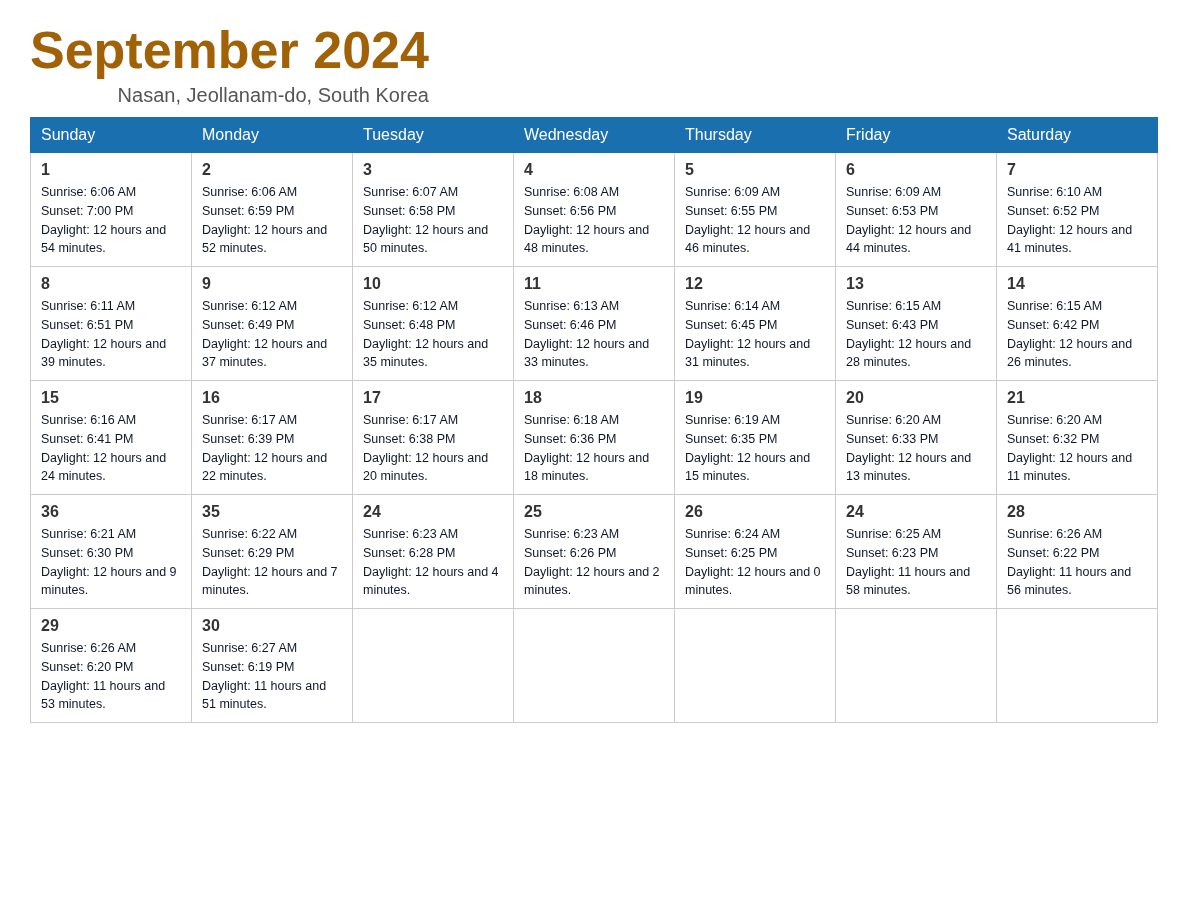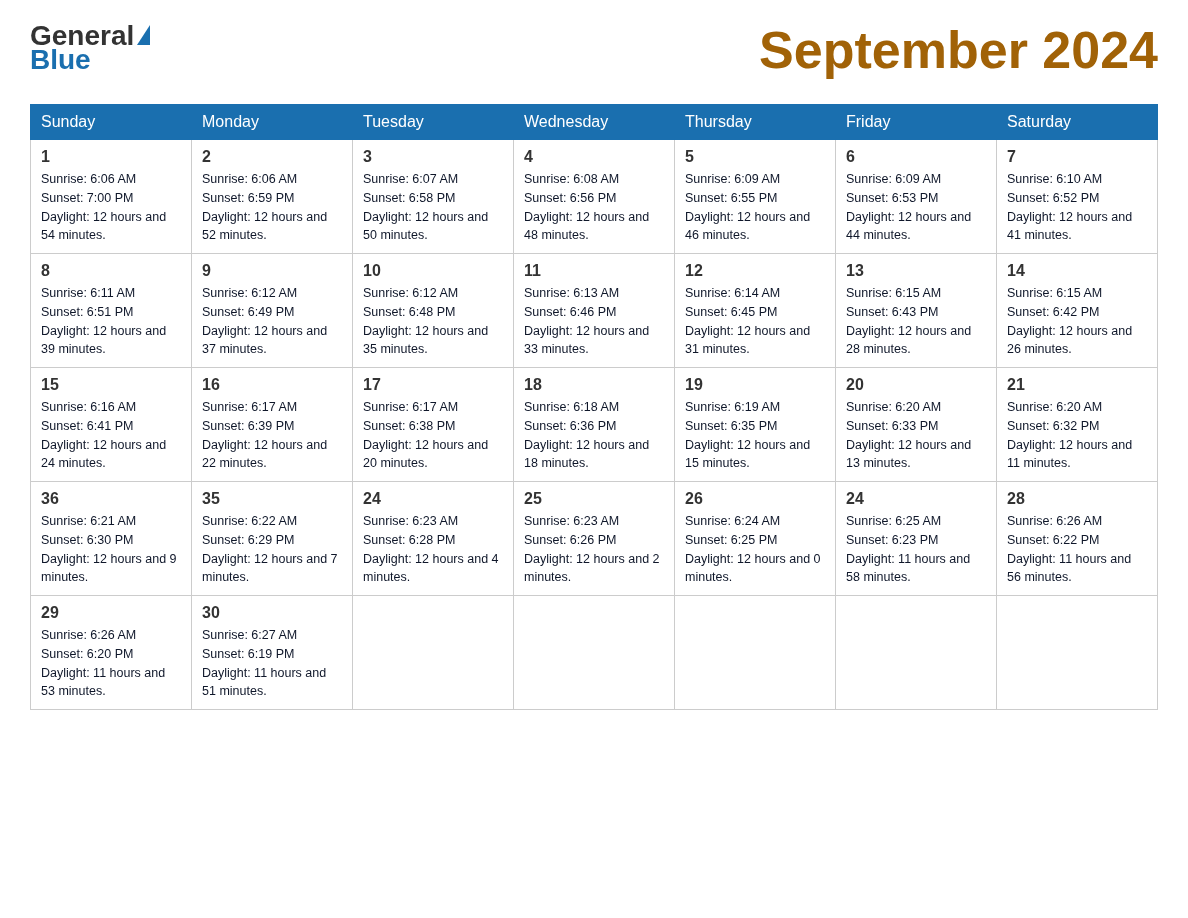--- a/index.html
+++ b/index.html
@@ -40,21 +40,21 @@
       color: #a16207;
     }
     .calendar-subtitle {
       font-size: 20px;
       color: #555;
       margin-top: 4px;
     }
     .calendar-table {
       width: 100%;
       border-collapse: collapse;
-      margin-top: 24px;
+      margin-top: 10px;
       border-radius: 19px;
     }
     .calendar-table th {
       background-color: #1a6faf;
       color: #fff;
       padding: 8px 10px;
       text-align: left;
       font-size: 16px;
       font-weight: normal;
       border: 1px solid #1a6faf;
@@ -84,29 +84,23 @@
       border-top: 2px solid #1a6faf;
     }
     tr td + td {
       border-top: 2px solid #1a6faf;
     }
   </style>
 </head>
 <body>
 
 <div class="header-row">
-  <div class="logo">
-    <div style="display:flex; align-items:center;">
-      <span class="logo-text-general">General</span>
-      <span style="display:inline-block; width:0; height:0; border-left:13px solid transparent; border-bottom:20px solid #1a6faf; margin-left:3px; margin-bottom:2px;"></span>
-    </div>
-    <span class="logo-text-blue">Blue</span>
-  </div>
   <div class="title-block">
     <div class="calendar-title">September 2024</div>
+    <div class="calendar-subtitle">Nasan, Jeollanam-do, South Korea</div>
   </div>
 </div>
 
 <table class="calendar-table">
   <thead>
     <tr>
     <th>Sunday</th>
         <th>Monday</th>
         <th>Tuesday</th>
         <th>Wednesday</th>

